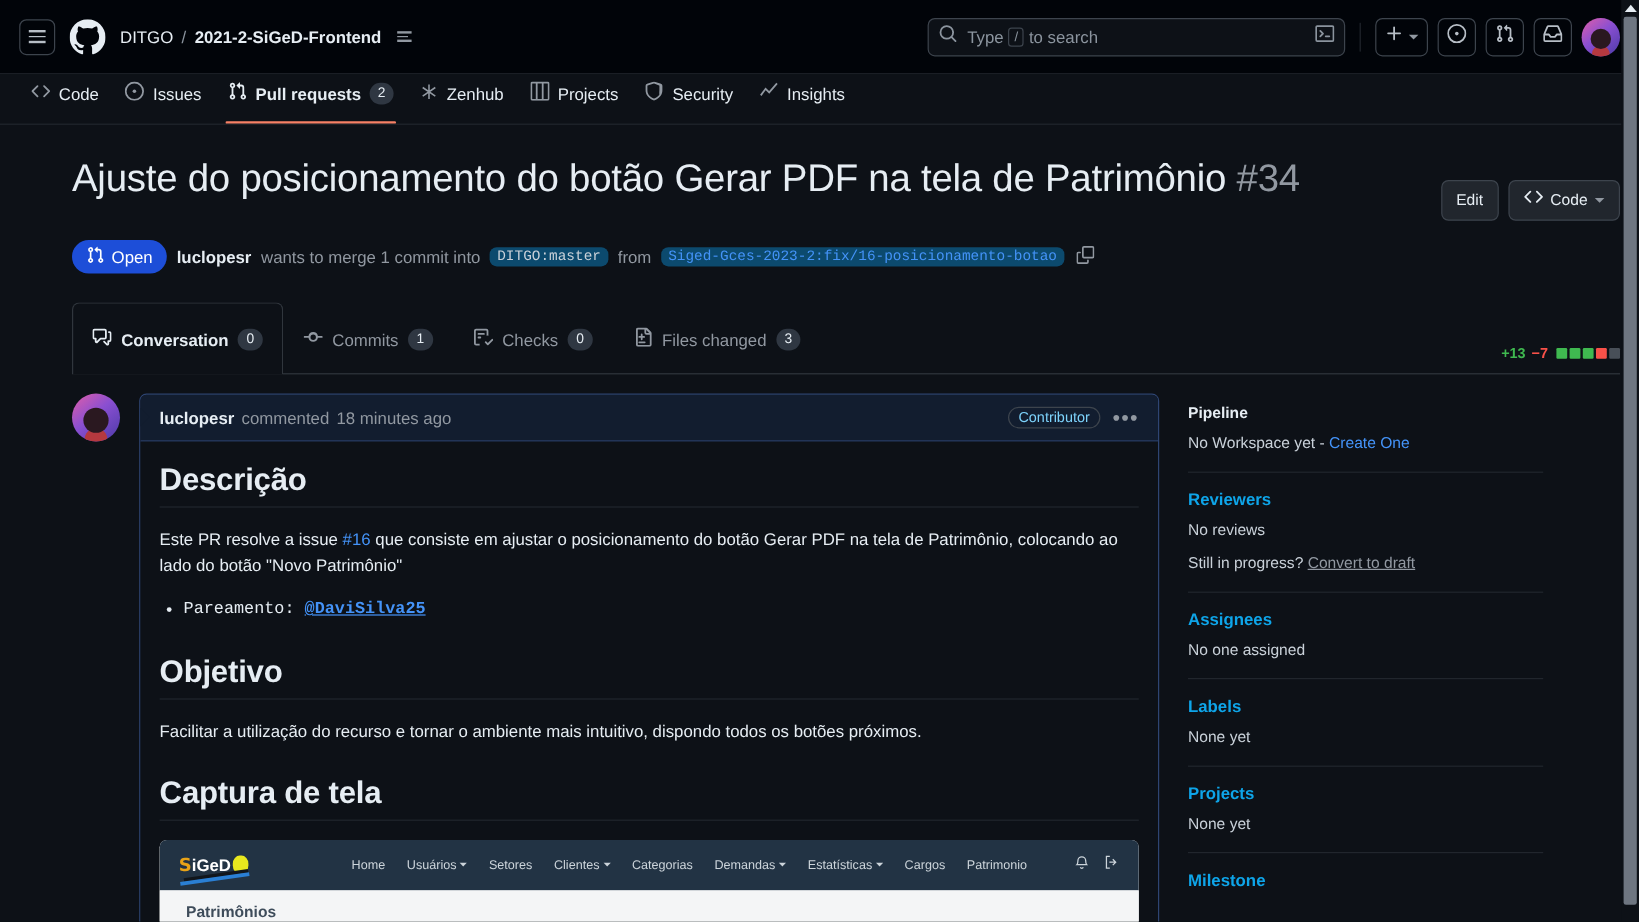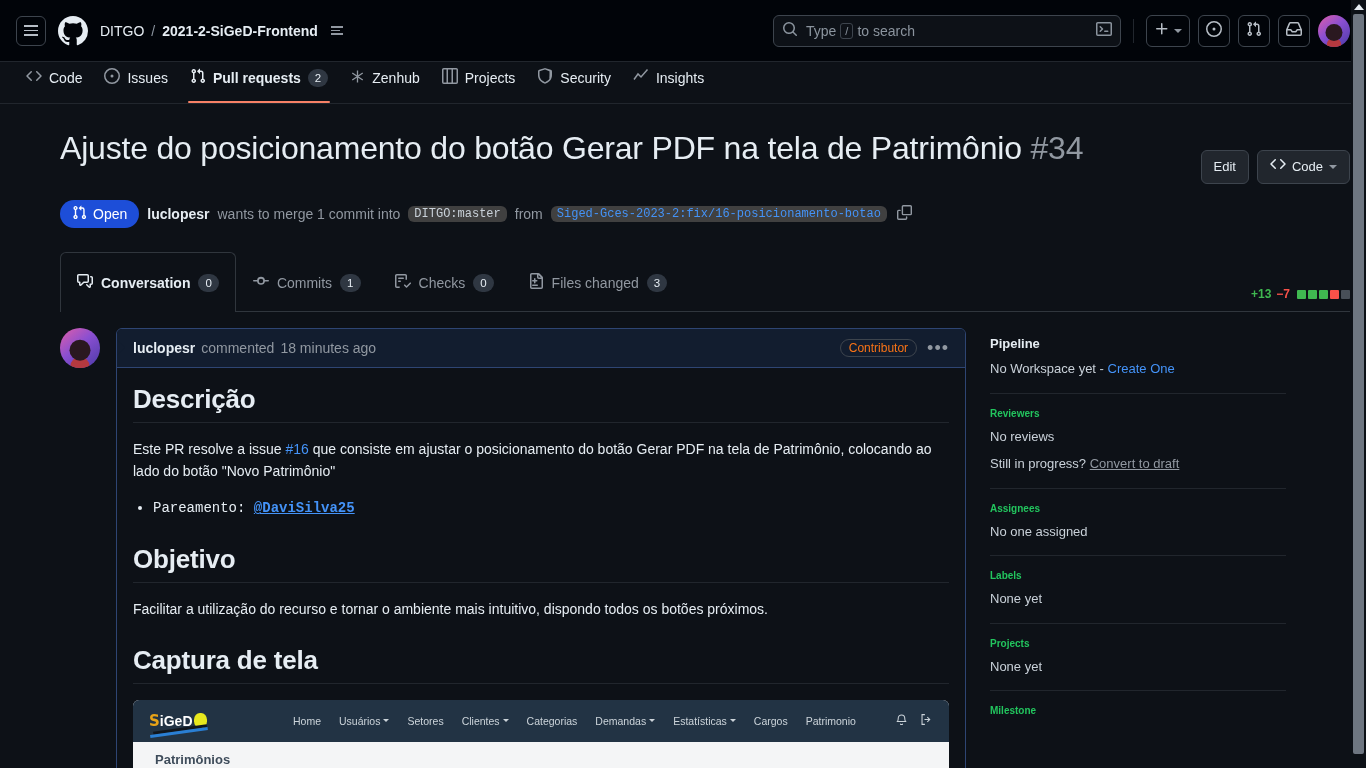--- a/index.html
+++ b/index.html
@@ -98,21 +98,21 @@
   }
   .caret { width:0;height:0;border-left:4px solid transparent;border-right:4px solid transparent;border-top:4px solid #9198a1; }
 
   .state-row { display: flex; align-items: center; gap: 8px; margin-top: 16px; font-size: 14px; color: #9198a1; }
   .state-badge {
     background: #1d4ed8; color: #fff; border-radius: 20px; padding: 5px 12px;
     display: flex; align-items: center; gap: 6px; font-size: 14px; font-weight: 500;
   }
   .actor { color: #e6edf3; font-weight: bold; }
   .branch-chip {
-    background: #404040; color: #4493f8; border-radius: 6px; padding: 1px 6px;
+    background: #0c4a6e; color: #4493f8; border-radius: 6px; padding: 1px 6px;
     font-family: "Liberation Mono", monospace; font-size: 12px; cursor: pointer;
   }
   .branch-chip.base { color: #c9d1d9; }
   .copy-ico { cursor: pointer; margin-left: 2px; }
 
   
   .prtabs { display: flex; align-items: flex-end; margin-top: 24px; border-bottom: 1px solid #30363d; position: relative; }
   .prtab {
     display: flex; align-items: center; gap: 8px; font-size: 14px; color: #9198a1;
     padding: 20px 16px; cursor: pointer; border: 1px solid transparent; border-bottom: none;
@@ -144,21 +144,21 @@
     transform: rotate(45deg);
   }
   .c-head {
     background: #121d2f; border-bottom: 1px solid #2e4573; padding: 10px 16px;
     display: flex; align-items: center; gap: 6px; font-size: 14px; color: #9198a1;
   }
   .c-head .who { color: #e6edf3; font-weight: bold; }
   .c-head-right { margin-left: auto; display: flex; align-items: center; gap: 10px; }
   .pill {
     border: 1px solid #3d444d; border-radius: 20px; padding: 1px 8px;
-    font-size: 12px; color: #f97316; cursor: default;
+    font-size: 12px; color: #7dd3fc; cursor: default;
   }
   .kebab { color: #9198a1; font-size: 18px; cursor: pointer; line-height: 10px; letter-spacing:1px;}
   .c-body { padding: 16px; background: #0d1117; }
   .c-body h2 {
     font-size: 26px; font-weight: bold; padding-bottom: 7px;
     border-bottom: 1px solid #21262d; margin-bottom: 16px; letter-spacing: -0.2px;
   }
   .c-body h2.spaced { margin-top: 24px; }
   .c-body p { font-size: 14px; line-height: 1.55; color: #e6edf3; margin-bottom: 16px; }
   .c-body ul { margin: 0 0 16px 20px; font-family: Liberation Mono, monospace; }
@@ -185,21 +185,21 @@
   .shot-menu span { color: #ccd4da; font-size: 10.5px; display: flex; align-items: center; gap: 3px; }
   .shot-menu .mcaret { width:0;height:0;border-left:3px solid transparent;border-right:3px solid transparent;border-top:3px solid #ccd4da; }
   .shot-icons { margin-left: auto; display: flex; align-items: center; gap: 12px; }
   .shot-page { background: #f4f5f6; height: 40px; padding: 10px 0 0 22px; }
   .shot-page .hl { font-size: 13px; font-weight: bold; color: #2b3a4a; opacity: .9; }
 
   
   .sidebar { width: 296px; padding-top: 8px; }
   .sb-sec { padding: 0 0 14px 0; border-bottom: 1px solid #21262d; margin-bottom: 14px; }
   .sb-sec:last-child { border-bottom: none; }
-  .sb-title { font-size: 10px; font-weight: bold; color: #22c55e; margin-bottom: 8px; }
+  .sb-title { font-size: 14px; font-weight: bold; color: #0ea5e9; margin-bottom: 8px; }
   .sb-title.strong { color: #e6edf3; font-size: 13px; }
   .sb-text { font-size: 13px; color: #c9d1d9; line-height: 1.5; }
   .muted-link { color: #9198a1; text-decoration: underline; cursor: pointer; }
 
   
   .scrollbar { position: absolute; top: 0; right: 0; width: 15px; height: 768px; background: #0d1117; }
   .scrollbar .up { height: 14px; display: flex; align-items: center; justify-content: center; }
   .scrollbar .up i { width:0;height:0;border-left:5px solid transparent;border-right:5px solid transparent;border-bottom:6px solid #e6edf3; }
   .scrollbar .thumb { position: absolute; top: 14px; left: 2px; width: 11px; height: 740px; background: #6e7681; border-radius: 2px; }
 </style>

